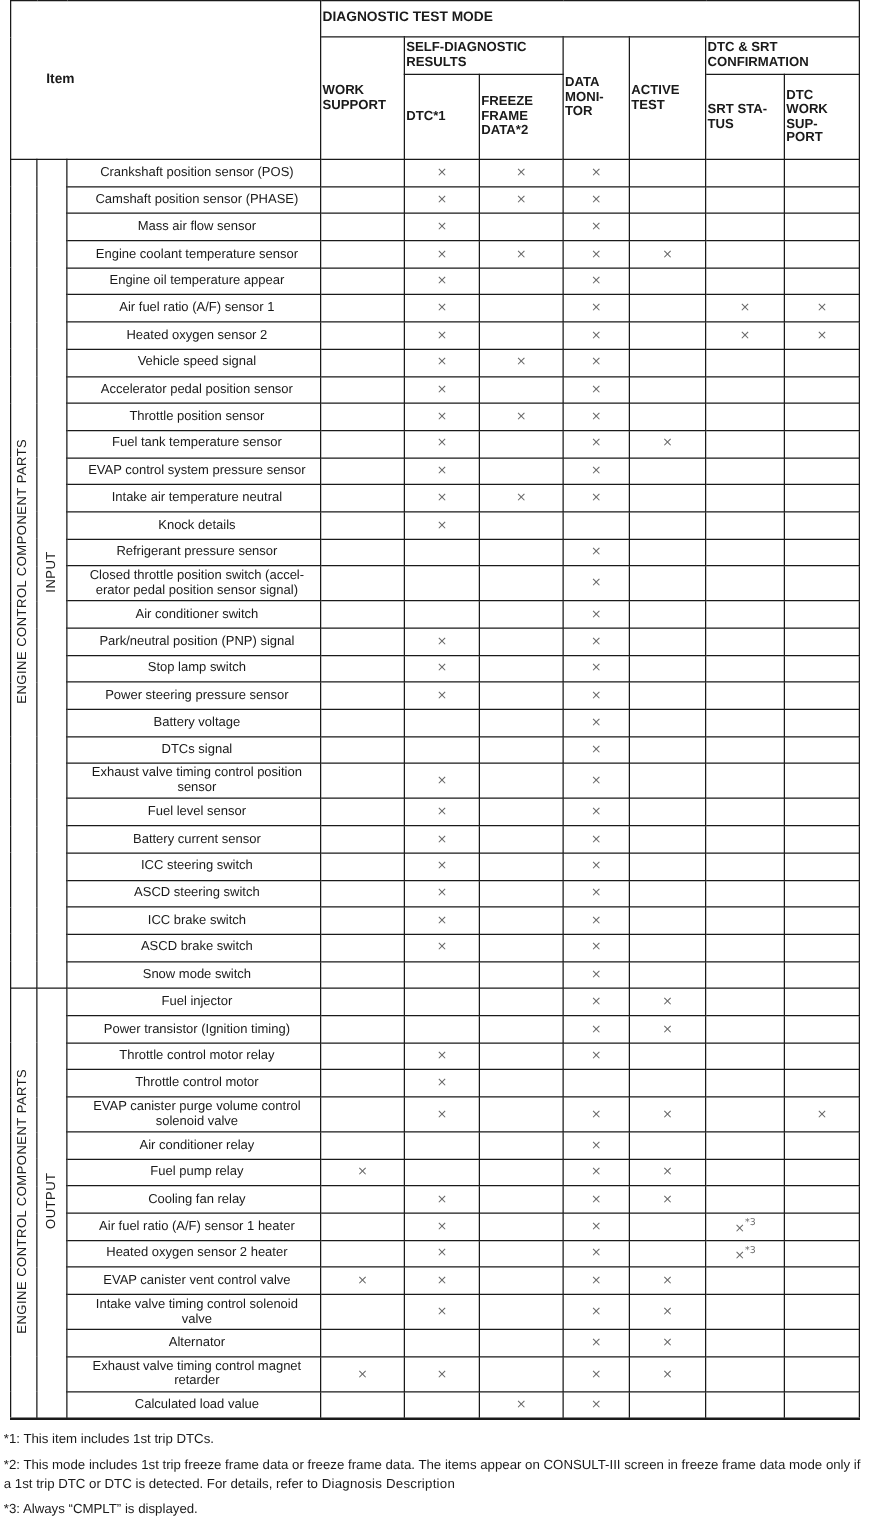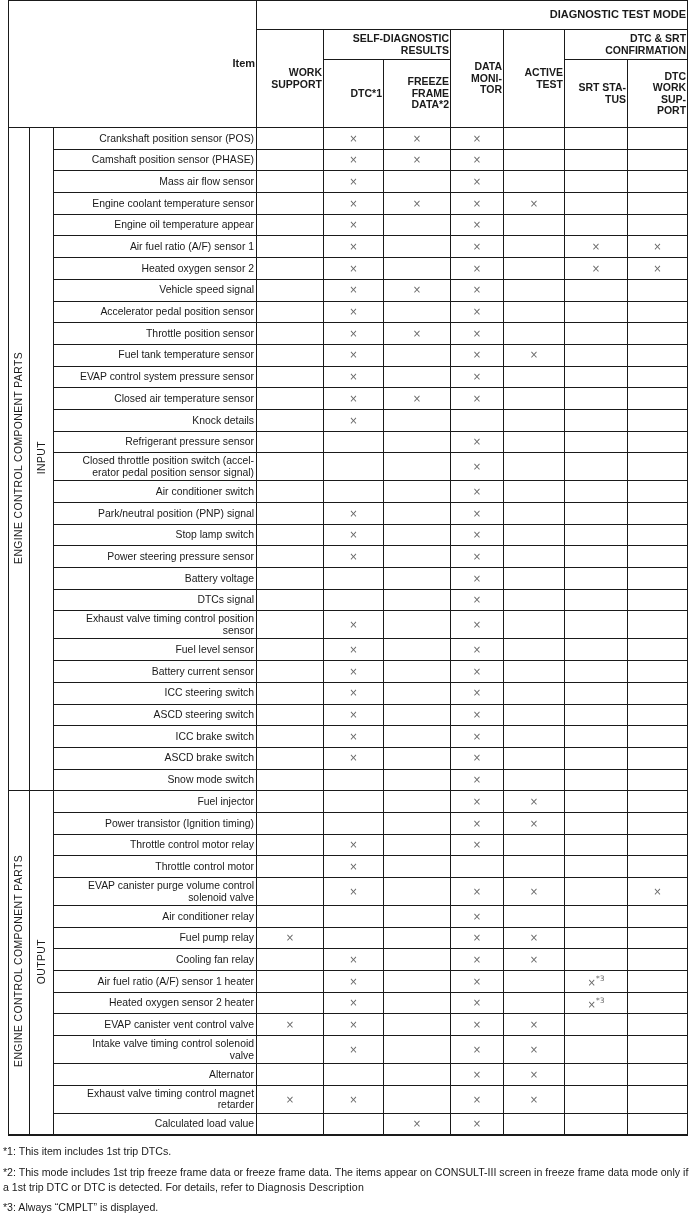--- a/index.html
+++ b/index.html
@@ -9,32 +9,32 @@
   }
   table.dtm{
     border-collapse:collapse;table-layout:fixed;width:679px;
     margin-left:8px;border-bottom:2px solid #1a1a1a;
   }
   table.dtm th,table.dtm td{
     border:1px solid #1a1a1a;box-sizing:border-box;
   }
   
   thead th{
-    font-weight:bold;font-size:10.5px;line-height:11.5px;text-align:right;
+    font-weight:bold;font-size:10.5px;line-height:11.5px;text-align:left;
     vertical-align:middle;white-space:pre-line;padding:2px 1px;
   }
   thead tr.r1{height:29px;}
   thead tr.r2{height:30px;}
   thead tr.r3{height:68px;}
   th.item-head{border-left:none;border-top:none;font-size:11px;padding-left:28px;}
   th.dtm-head{border-top:none;border-right:none;font-size:11px;}
   
   tbody tr{height:21.7px;}
   tbody td{font-size:10.4px;line-height:11.5px;vertical-align:middle;padding:2px 2px;}
-  td.item{white-space:pre-line;padding-left:7px;padding-right:2px;text-align:right;}
+  td.item{white-space:pre-line;padding-left:7px;padding-right:2px;text-align:center;}
   td.mark{text-align:center;color:#696969;font-size:10px;font-family:"DejaVu Sans",sans-serif;}
   td.mark sup{font-size:7.5px;color:#696969;position:relative;top:-1px;letter-spacing:0;}
   td.rot{text-align:center;vertical-align:middle;padding:0;}
   td.rot span{
     display:inline-block;writing-mode:vertical-rl;transform:rotate(180deg);
     font-size:10.4px;letter-spacing:0.4px;white-space:nowrap;
   }
   
   .footnotes{margin:8px 3px 0 3px;font-size:10.6px;line-height:15px;}
   .fn-line{margin:0 0 5.5px 0;}
@@ -207,21 +207,21 @@
           <td class="item">EVAP control system pressure sensor</td>
           <td class="mark"></td>
           <td class="mark"><span>×</span></td>
           <td class="mark"></td>
           <td class="mark"><span>×</span></td>
           <td class="mark"></td>
           <td class="mark"></td>
           <td class="mark"></td>
         </tr>
         <tr>
-          <td class="item">Closed air temperature sensor</td>
+          <td class="item">Intake air temperature neutral</td>
           <td class="mark"></td>
           <td class="mark"><span>×</span></td>
           <td class="mark"><span>×</span></td>
           <td class="mark"><span>×</span></td>
           <td class="mark"></td>
           <td class="mark"></td>
           <td class="mark"></td>
         </tr>
         <tr>
           <td class="item">Knock details</td>

